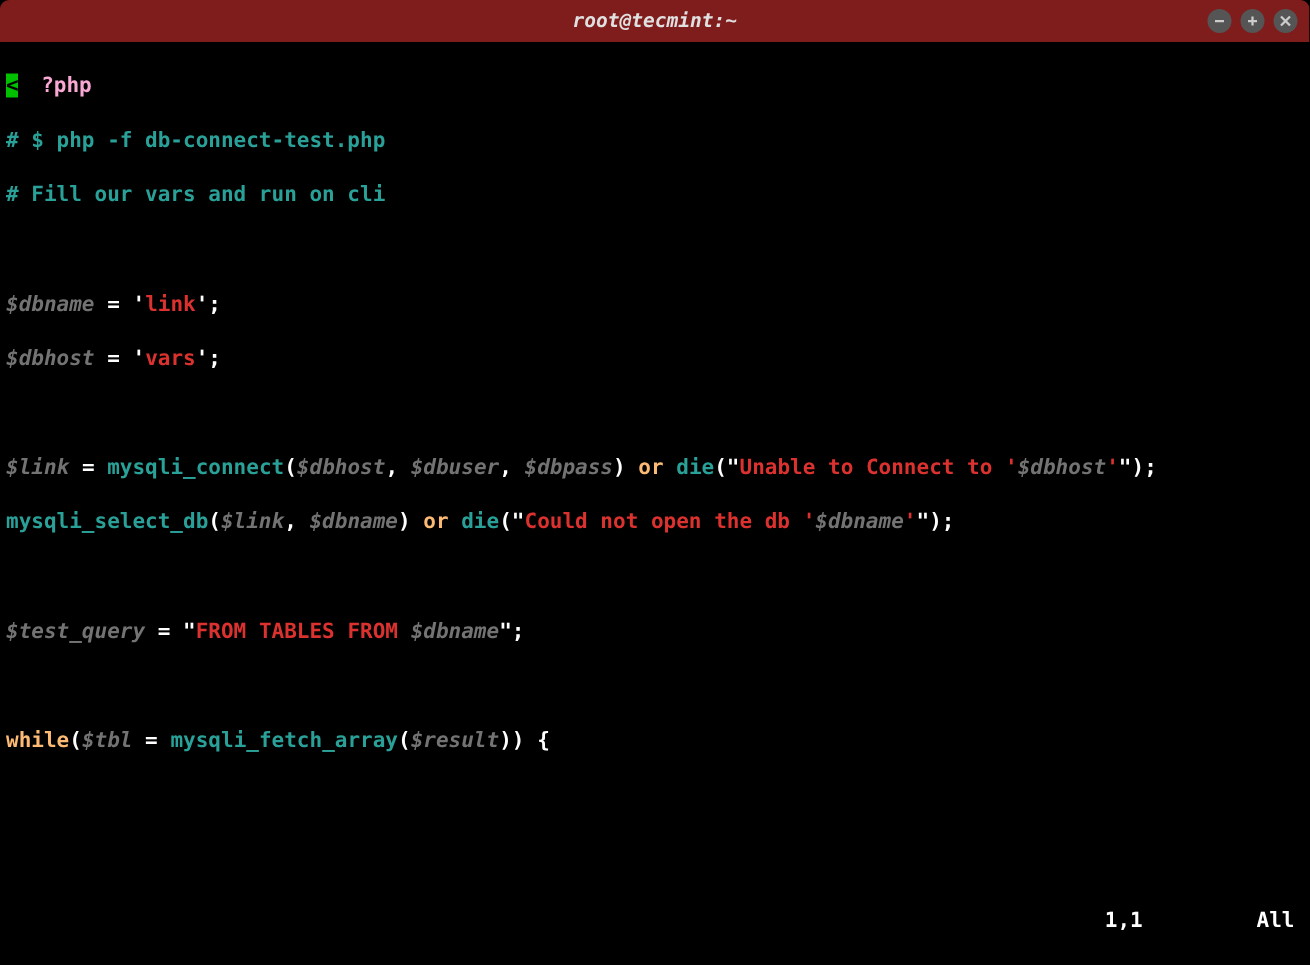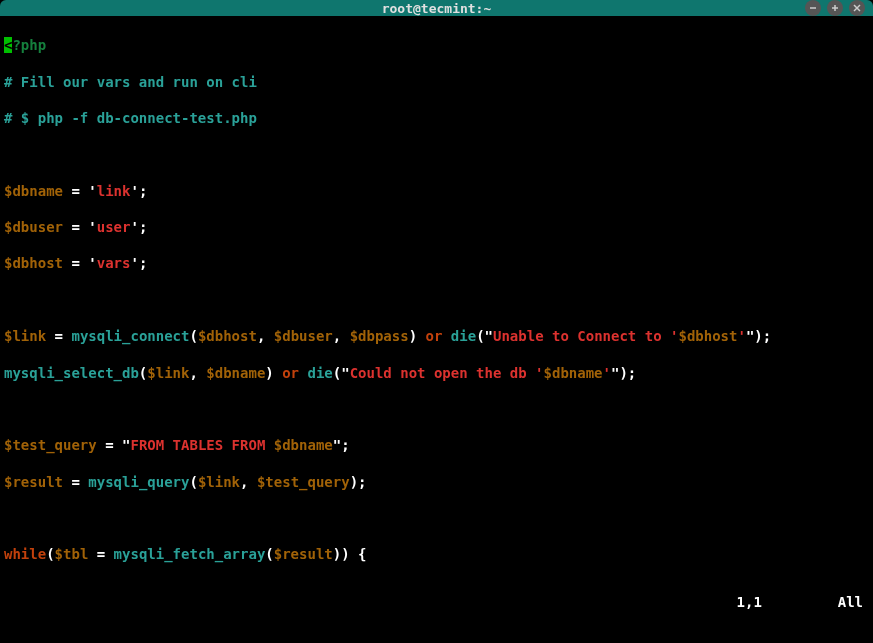--- a/index.html
+++ b/index.html
@@ -11,28 +11,29 @@
       font-family: monospace;
       font-size: 14px;
       font-weight: bold;
       background: #000;
       color: #fff;
       width: 873px;
       height: 643px;
       overflow: hidden;
     }
     .titlebar {
-      background: #0f766e;
-      height: 16px;
+      background: #7f1d1d;
+      height: 28px;
       display: flex;
       align-items: center;
       justify-content: center;
       position: relative;
       border-top-left-radius: 6px;
       border-top-right-radius: 6px;
+      font-style: italic;
     }
     .titlebar-title {
       color: #e0e0e0;
       font-size: 13px;
       font-weight: bold;
     }
     .window-controls {
       position: absolute;
       right: 8px;
       display: flex;
@@ -55,24 +56,24 @@
       padding: 2px 4px;
       line-height: 1.3;
       height: calc(100% - 28px);
       position: relative;
       white-space: pre-wrap;
       word-break: break-all;
     }
     .line {
       min-height: 18px;
     }
-    .magenta { color: #15803d; }
+    .magenta { color: #f9a8d4; margin-left: 15px; }
     .cyan { color: #2aa198; }
-    .dollar { color: #a16207; }
-    .gold { color: #c2410c; }
+    .dollar { color: #737373; font-style: italic; }
+    .gold { color: #fdba74; }
     .white { color: #ffffff; }
     .red { color: #dc322f; }
     .numcolor { color: #dc322f; }
     .green-cursor {
       background: #00c000;
       color: #000;
     }
     .status-bar {
       position: absolute;
       bottom: 20px;
@@ -102,32 +103,30 @@
       <svg width="10" height="10" viewBox="0 0 10 10">
           <line x1="2" y1="2" x2="8" y2="8" stroke="#ccc" stroke-width="1.5"></line>
           <line x1="8" y1="2" x2="2" y2="8" stroke="#ccc" stroke-width="1.5"></line>
         </svg>
     </div>
   </div>
 </div>
 
 <div class="terminal">
 <div class="line"><span class="green-cursor">&lt;</span><span class="magenta">?php</span></div>
+<div class="line cyan"># $ php -f db-connect-test.php</div>
 <div class="line cyan"># Fill our vars and run on cli</div>
-<div class="line cyan"># $ php -f db-connect-test.php</div>
 <div class="line">&nbsp;</div>
 <div class="line"><span class="dollar">$dbname</span><span class="white"> = </span><span class="white">'</span><span class="red">link</span><span class="white">'</span><span class="white">;</span></div>
-<div class="line"><span class="dollar">$dbuser</span><span class="white"> = </span><span class="white">'</span><span class="red">user</span><span class="white">'</span><span class="white">;</span></div>
 <div class="line"><span class="dollar">$dbhost</span><span class="white"> = </span><span class="white">'</span><span class="red">vars</span><span class="white">'</span><span class="white">;</span></div>
 <div class="line">&nbsp;</div>
 <div class="line"><span class="dollar">$link</span><span class="white"> = </span><span class="cyan">mysqli_connect</span><span class="white">(</span><span class="dollar">$dbhost</span><span class="white">, </span><span class="dollar">$dbuser</span><span class="white">, </span><span class="dollar">$dbpass</span><span class="white">)</span><span class="gold"> or </span><span class="cyan">die</span><span class="white">(</span><span class="white">"</span><span class="red">Unable to Connect to </span><span class="red">'</span><span class="dollar">$dbhost</span><span class="red">'</span><span class="white">"</span><span class="white">)</span><span class="white">;</span></div>
 <div class="line"><span class="cyan">mysqli_select_db</span><span class="white">(</span><span class="dollar">$link</span><span class="white">, </span><span class="dollar">$dbname</span><span class="white">)</span><span class="gold"> or </span><span class="cyan">die</span><span class="white">(</span><span class="white">"</span><span class="red">Could not open the db </span><span class="red">'</span><span class="dollar">$dbname</span><span class="red">'</span><span class="white">"</span><span class="white">)</span><span class="white">;</span></div>
 <div class="line">&nbsp;</div>
 <div class="line"><span class="dollar">$test_query</span><span class="white"> = </span><span class="white">"</span><span class="red">FROM TABLES FROM </span><span class="dollar">$dbname</span><span class="white">"</span><span class="white">;</span></div>
-<div class="line"><span class="dollar">$result</span><span class="white"> = </span><span class="cyan">mysqli_query</span><span class="white">(</span><span class="dollar">$link</span><span class="white">, </span><span class="dollar">$test_query</span><span class="white">)</span><span class="white">;</span></div>
 <div class="line">&nbsp;</div>
 <div class="line"><span class="gold">while</span><span class="white">(</span><span class="dollar">$tbl</span><span class="white"> = </span><span class="cyan">mysqli_fetch_array</span><span class="white">(</span><span class="dollar">$result</span><span class="white">)</span><span class="white">)</span><span class="white"> {</span></div>
 
 
 
 
 
 
 
 

